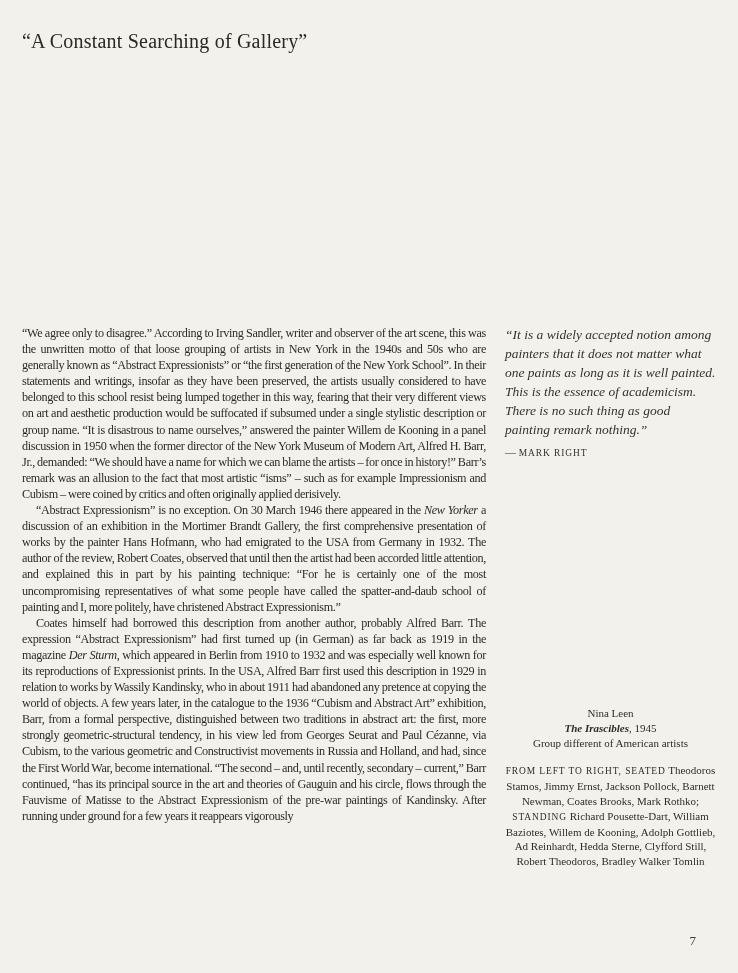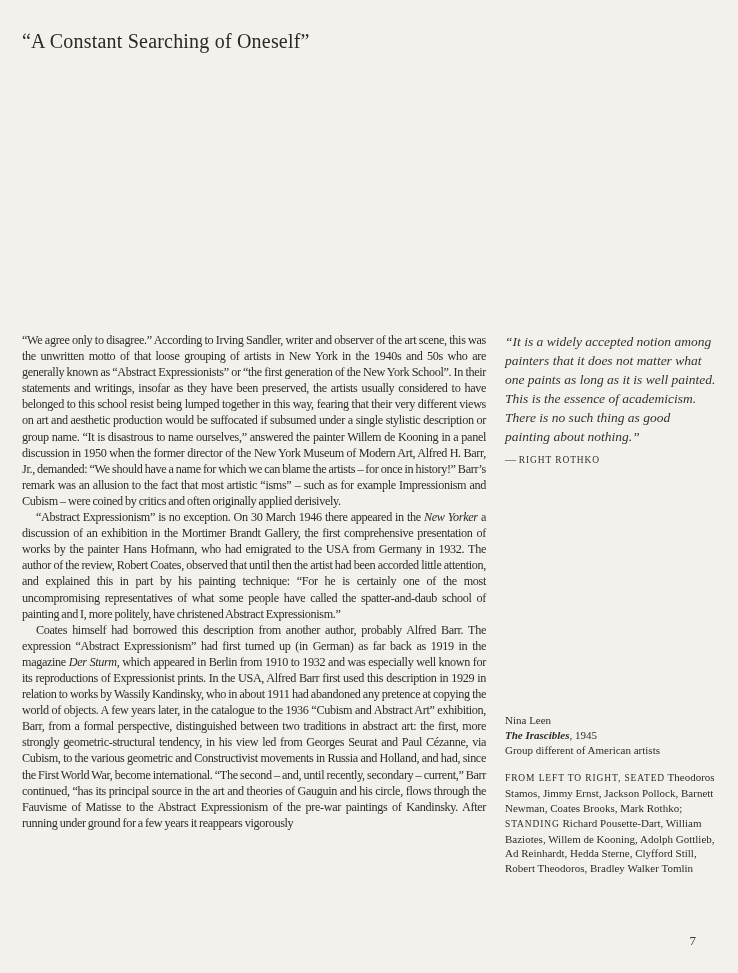--- a/index.html
+++ b/index.html
@@ -10,67 +10,67 @@
     color: #2e2c28;
     overflow: hidden;
   }
   .page { position: relative; width: 738px; height: 973px; }
   .title {
     position: absolute; top: 30px; left: 22px;
     font-size: 20px; font-weight: normal; margin: 0;
     letter-spacing: 0.2px; color: #2b2926;
   }
   .content {
-    position: absolute; top: 332px; left: 22px; width: 694px;
+    position: absolute; top: 325px; left: 22px; width: 694px;
     display: flex; align-items: flex-start;
   }
   .main-col {
     width: 464px; flex: 0 0 464px;
     font-size: 12.2px; line-height: 16.1px;
     text-align: justify;
     letter-spacing: -0.35px; word-spacing: -0.5px;
     hyphens: auto;
   }
   .main-col p { margin: 0; }
   .main-col p.indent { text-indent: 14px; }
   .side-col { margin-left: 19px; width: 211px; flex: 1 1 auto; }
   .pull-quote { font-style: italic; font-size: 13.5px; line-height: 19px; color: #34322e; }
   .quote-text { margin: 0; }
   .quote-attr { font-style: normal; margin: 4px 0 0 0; font-size: 11px; }
   .caption { margin-top: 243px; font-size: 11px; line-height: 14.8px; }
-  .caption p { margin: 0; }
+  .caption p { margin: 0; text-align: center; }
   .caption .credit { margin-top: 13px; }
   .it { font-style: italic; margin-top: 6px; }
   .bi { font-weight: bold; font-style: italic; font-family: Liberation Serif, serif; }
   .sc { font-size: 0.86em; letter-spacing: 0.9px; }
   .page-number {
     position: absolute; right: 42px; bottom: 24px;
     font-size: 13px; color: #3a3834;
   }
 </style>
 </head>
 <body>
 
 <div class="page">
 
-  <h1 class="title">“A Constant Searching of Oneself”</h1>
+  <h1 class="title">“A Constant Searching of Gallery”</h1>
 
   <div class="content">
 
     <div class="main-col">
       <p class="body-para"><span>“We agree only to disagree.” According to Irving Sandler, writer and observer of the art scene, this was the unwritten motto of that loose grouping of artists in New York in the 1940s and 50s who are generally known as “Abstract Expressionists” or “the first generation of the New York School”. In their statements and writings, insofar as they have been preserved, the artists usually considered to have belonged to this school resist being lumped together in this way, fearing that their very different views on art and aesthetic production would be suffocated if subsumed under a single stylistic description or group name. “It is disastrous to name ourselves,” answered the painter Willem de Kooning in a panel discussion in 1950 when the former director of the New York Museum of Modern Art, Alfred H. Barr, Jr., demanded: “We should have a name for which we can blame the artists – for once in history!” Barr’s remark was an allusion to the fact that most artistic “isms” – such as for example Impressionism and Cubism – were coined by critics and often originally applied derisively.</span></p>
       <p class="body-para indent"><span>“Abstract Expressionism” is no exception. On 30 March 1946 there appeared in the </span><span class="it">New Yorker</span><span> a discussion of an exhibition in the Mortimer Brandt Gallery, the first comprehensive presentation of works by the painter Hans Hofmann, who had emigrated to the USA from Germany in 1932. The author of the review, Robert Coates, observed that until then the artist had been accorded little attention, and explained this in part by his painting technique: “For he is certainly one of the most uncompromising representatives of what some people have called the spatter-and-daub school of painting and I, more politely, have christened Abstract Expressionism.”</span></p>
       <p class="body-para indent"><span>Coates himself had borrowed this description from another author, probably Alfred Barr. The expression “Abstract Expressionism” had first turned up (in German) as far back as 1919 in the magazine </span><span class="it">Der Sturm</span><span>, which appeared in Berlin from 1910 to 1932 and was especially well known for its reproductions of Expressionist prints. In the USA, Alfred Barr first used this description in 1929 in relation to works by Wassily Kandinsky, who in about 1911 had abandoned any pretence at copying the world of objects. A few years later, in the catalogue to the 1936 “Cubism and Abstract Art” exhibition, Barr, from a formal perspective, distinguished between two traditions in abstract art: the first, more strongly geometric-structural tendency, in his view led from Georges Seurat and Paul Cézanne, via Cubism, to the various geometric and Constructivist movements in Russia and Holland, and had, since the First World War, become international. “The second – and, until recently, secondary – current,” Barr continued, “has its principal source in the art and theories of Gauguin and his circle, flows through the Fauvisme of Matisse to the Abstract Expressionism of the pre-war paintings of Kandinsky. After running under ground for a few years it reappears vigorously</span></p>
     </div>
 
     <div class="side-col">
 
       <div class="pull-quote">
-        <p class="quote-text">“It is a widely accepted notion among painters that it does not matter what one paints as long as it is well painted. This is the essence of academicism. There is no such thing as good painting about nothing.”</p>
-        <p class="quote-attr"><span>—</span> <span class="sc">RIGHT ROTHKO</span></p>
+        <p class="quote-text">“It is a widely accepted notion among painters that it does not matter what one paints as long as it is well painted. This is the essence of academicism. There is no such thing as good painting remark nothing.”</p>
+        <p class="quote-attr"><span>—</span> <span class="sc">MARK RIGHT</span></p>
       </div>
 
       <div class="caption">
         <p>Nina Leen</p>
         <p><span class="bi">The Irascibles</span><span>, 1945</span></p>
         <p>Group different of American artists</p>
         <p class="credit"><span class="sc">FROM LEFT TO RIGHT, SEATED</span><span> Theodoros Stamos, Jimmy Ernst, Jackson Pollock, Barnett Newman, Coates Brooks, Mark Rothko; </span><span class="sc">STANDING</span><span> Richard Pousette-Dart, William Baziotes, Willem de Kooning, Adolph Gottlieb, Ad Reinhardt, Hedda Sterne, Clyfford Still, Robert Theodoros, Bradley Walker Tomlin</span></p>
       </div>
 
     </div>

